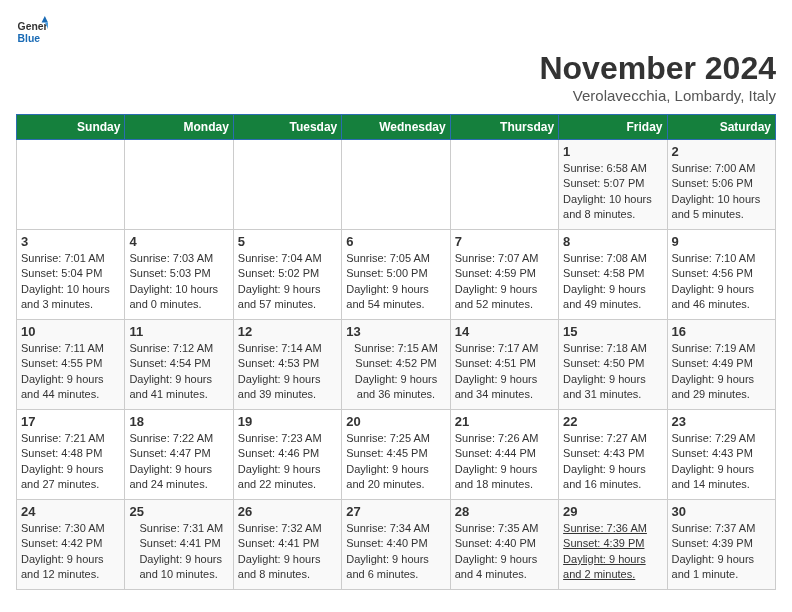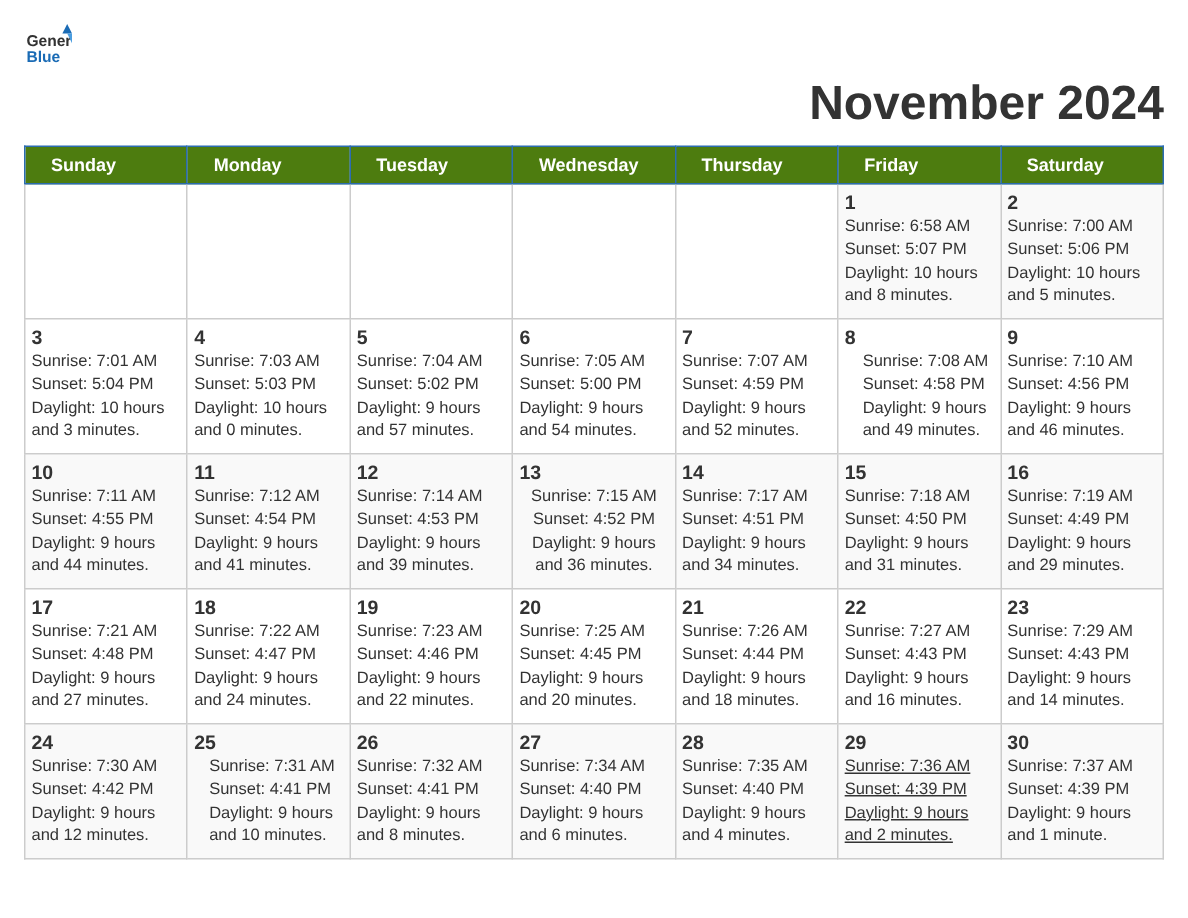--- a/index.html
+++ b/index.html
@@ -37,26 +37,26 @@
     .calendar-subtitle {
       font-size: 15px;
       color: #555;
     }
     table {
       width: 100%;
       border-collapse: collapse;
       table-layout: fixed;
     }
     thead tr th {
-      background-color: #4d7c0f;
+      background-color: #15803d;
       color: white;
       font-size: 12px;
       font-weight: bold;
-      padding: 5px 17px;
-      text-align: left;
+      padding: 5px 4px;
+      text-align: right;
       border: 1px solid #2b6cb0;
     }
     tbody tr td {
       border: 1px solid #ccc;
       vertical-align: top;
       padding: 4px;
       height: 90px;
       font-size: 10px;
       color: #333;
       background: #fff;
@@ -85,20 +85,21 @@
   <div class="logo">
     <svg class="logo-icon" viewBox="0 0 40 40">
       <text x="2" y="18" font-size="13" font-weight="bold" fill="#333" font-family="Arial">General</text>
       <text x="2" y="32" font-size="13" font-weight="bold" fill="#1a6bb5" font-family="Arial">Blue</text>
       <polygon points="32,8 40,8 36,0" fill="#1a6bb5"></polygon>
       <polygon points="36,8 40,16 40,8" fill="#4a9de0"></polygon>
     </svg>
   </div>
   <div class="title-section">
     <div class="calendar-title">November 2024</div>
+    <div class="calendar-subtitle">Verolavecchia, Lombardy, Italy</div>
   </div>
 </div>
 
 <table>
   <thead>
     <tr>
     <th>Sunday</th>
         <th>Monday</th>
         <th>Tuesday</th>
         <th>Wednesday</th>
@@ -153,21 +154,21 @@
 Daylight: 9 hours and 54 minutes.</div>
         </td>
         <td>
           <span class="day-number">7</span>
           <div class="day-info" style="white-space: pre-line;">Sunrise: 7:07 AM
 Sunset: 4:59 PM
 Daylight: 9 hours and 52 minutes.</div>
         </td>
         <td>
           <span class="day-number">8</span>
-          <div class="day-info" style="white-space: pre-line; margin-left: 12px;">Sunrise: 7:08 AM
+          <div class="day-info" style="white-space: pre-line;">Sunrise: 7:08 AM
 Sunset: 4:58 PM
 Daylight: 9 hours and 49 minutes.</div>
         </td>
         <td>
           <span class="day-number">9</span>
           <div class="day-info" style="white-space: pre-line;">Sunrise: 7:10 AM
 Sunset: 4:56 PM
 Daylight: 9 hours and 46 minutes.</div>
         </td>
       </tr>

